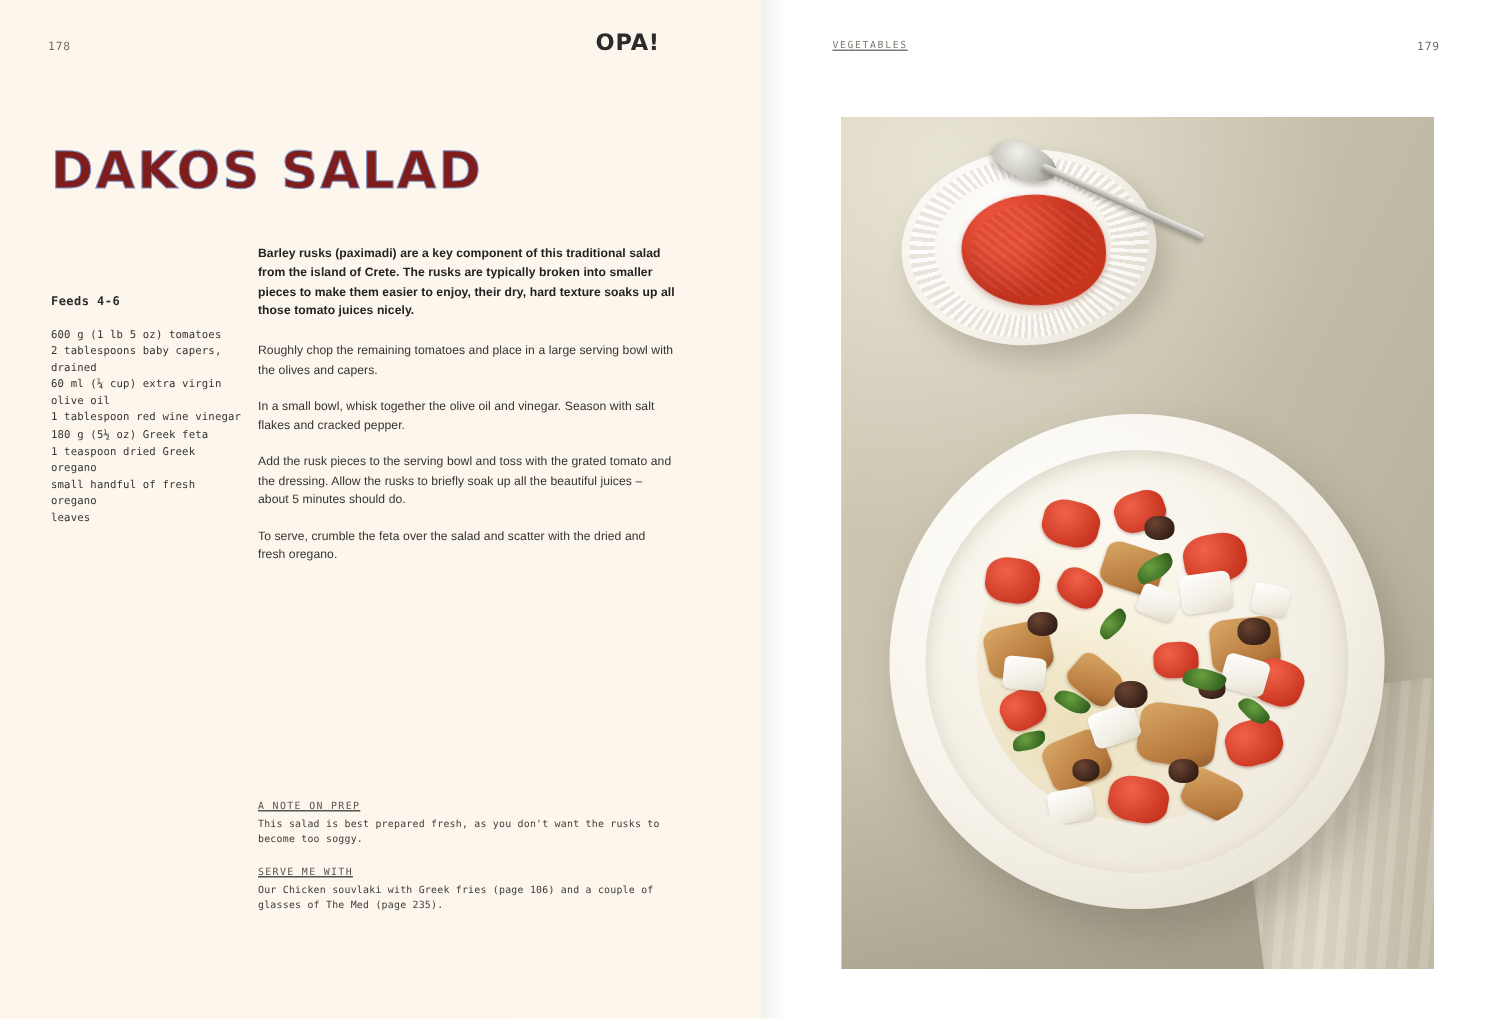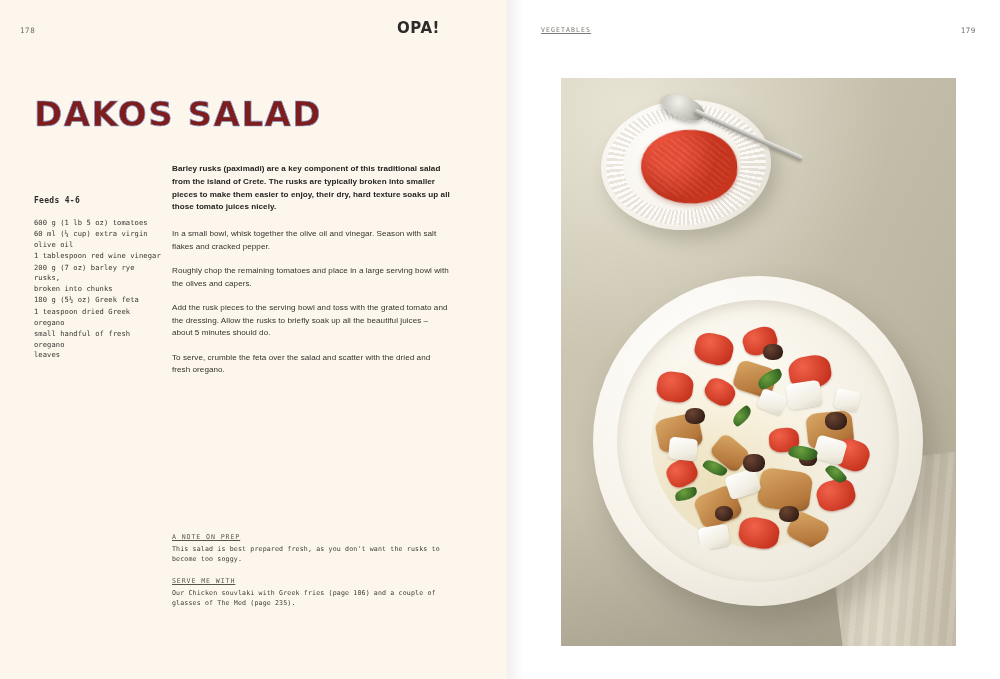--- a/index.html
+++ b/index.html
@@ -30,38 +30,38 @@
     flex: 0 0 493px;
   }
 
   .folio {
     position: absolute;
     font-family: "DejaVu Sans Mono", monospace;
     font-size: 7.5px;
     color: #6c6c66;
     letter-spacing: 0.6px;
   }
-  .folio-left { left: 20px; top: 26px; }
-  .folio-right { right: 24px; top: 26px; }
+  .folio-left { left: 32px; top: 26px; }
+  .folio-right { right: 40px; top: 26px; }
 
   .brand {
     position: absolute;
     left: 0; right: 0; top: 19px;
     text-align: center;
     font-family: "DejaVu Sans", sans-serif;
     font-weight: bold;
     font-size: 15px;
     letter-spacing: 0.5px;
     color: #2b2b2b;
   }
   .brand-inner { margin-left: 330px; }
 
   .running-head {
     position: absolute;
-    left: 34px; top: 26px;
+    left: 48px; top: 26px;
     font-family: "DejaVu Sans Mono", monospace;
     font-size: 6.5px;
     letter-spacing: 1.1px;
     color: #7a7a72;
     text-decoration: underline;
     text-transform: uppercase;
   }
 
   .recipe-title {
     position: absolute;
@@ -317,36 +317,36 @@
     <div class="brand">
       <span class="brand-inner">OPA!</span>
     </div>
 
     <h1 class="recipe-title">Dakos Salad</h1>
 
     <div class="ingredients">
       <div class="feeds">Feeds 4-6</div>
       <ul class="ing-list">
         <li>600 g (1 lb 5 oz) tomatoes</li>
+        <li>2 tablespoons baby capers,
+   drained</li>
         <li>60 ml (¼ cup) extra virgin
    olive oil</li>
         <li>1 tablespoon red wine vinegar</li>
-        <li>200 g (7 oz) barley rye rusks,
-   broken into chunks</li>
         <li>180 g (5½ oz) Greek feta</li>
         <li>1 teaspoon dried Greek oregano</li>
         <li>small handful of fresh oregano
    leaves</li>
       </ul>
     </div>
 
     <div class="method">
       <p class="intro">Barley rusks (paximadi) are a key component of this traditional salad from the island of Crete. The rusks are typically broken into smaller pieces to make them easier to enjoy, their dry, hard texture soaks up all those tomato juices nicely.</p>
+      <p>Roughly chop the remaining tomatoes and place in a large serving bowl with the olives and capers.</p>
       <p>In a small bowl, whisk together the olive oil and vinegar. Season with salt flakes and cracked pepper.</p>
-      <p>Roughly chop the remaining tomatoes and place in a large serving bowl with the olives and capers.</p>
       <p>Add the rusk pieces to the serving bowl and toss with the grated tomato and the dressing. Allow the rusks to briefly soak up all the beautiful juices – about 5 minutes should do.</p>
       <p>To serve, crumble the feta over the salad and scatter with the dried and fresh oregano.</p>
     </div>
 
     <div class="footnotes">
       <div class="fn-block">
         <div class="fn-head">A NOTE ON PREP</div>
         <div class="fn-body">This salad is best prepared fresh, as you don't want the rusks to become too soggy.</div>
       </div>
       <div class="fn-block">

